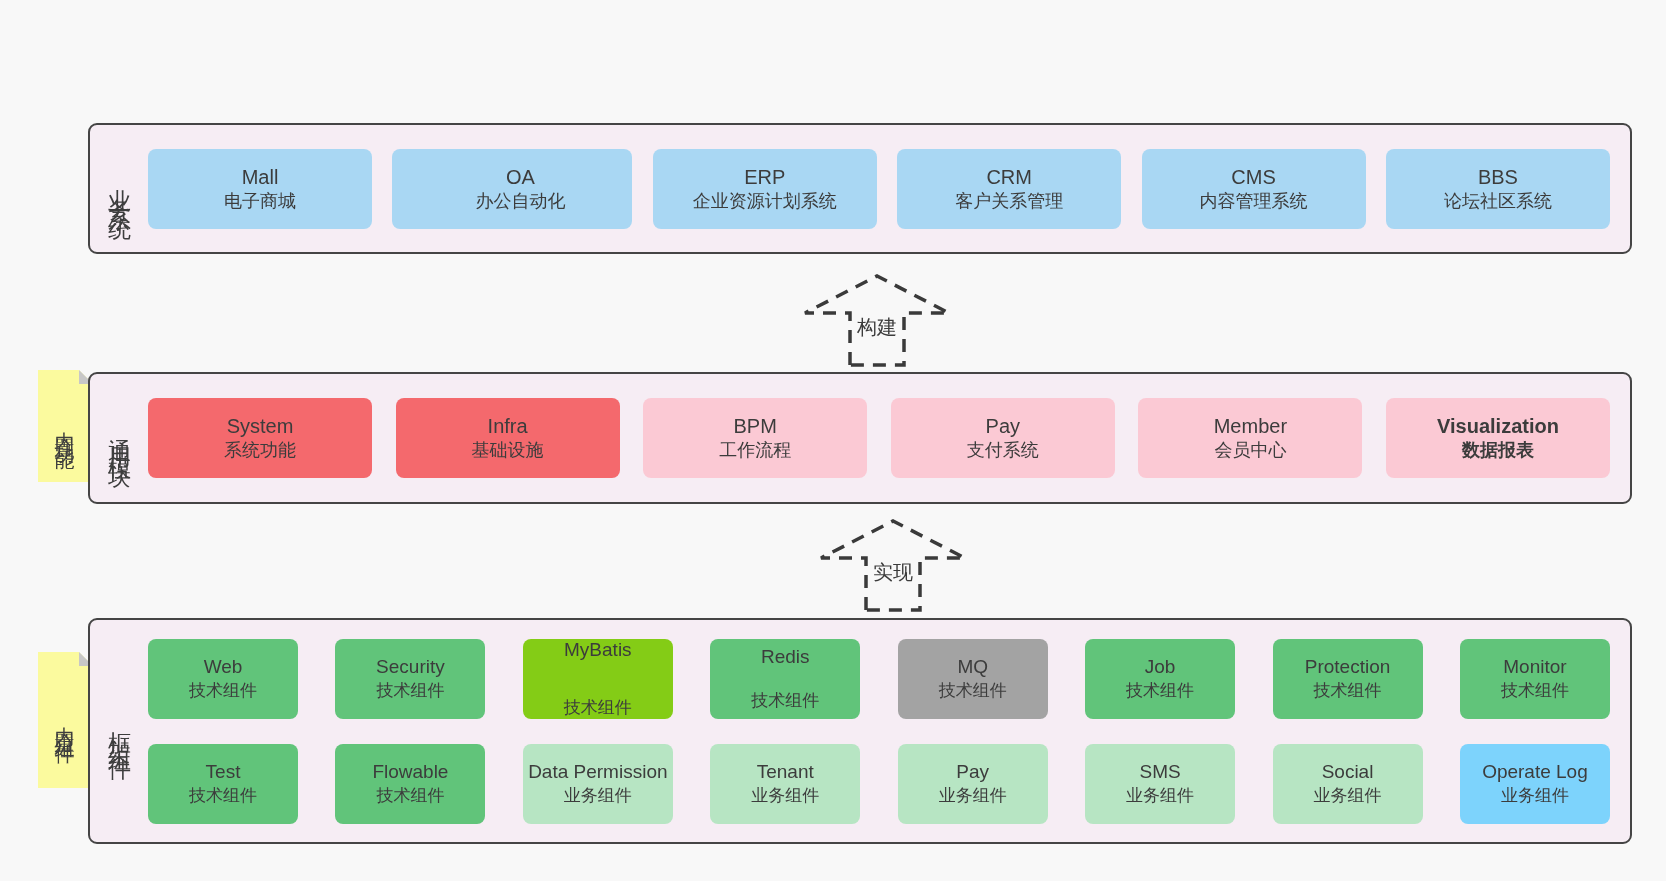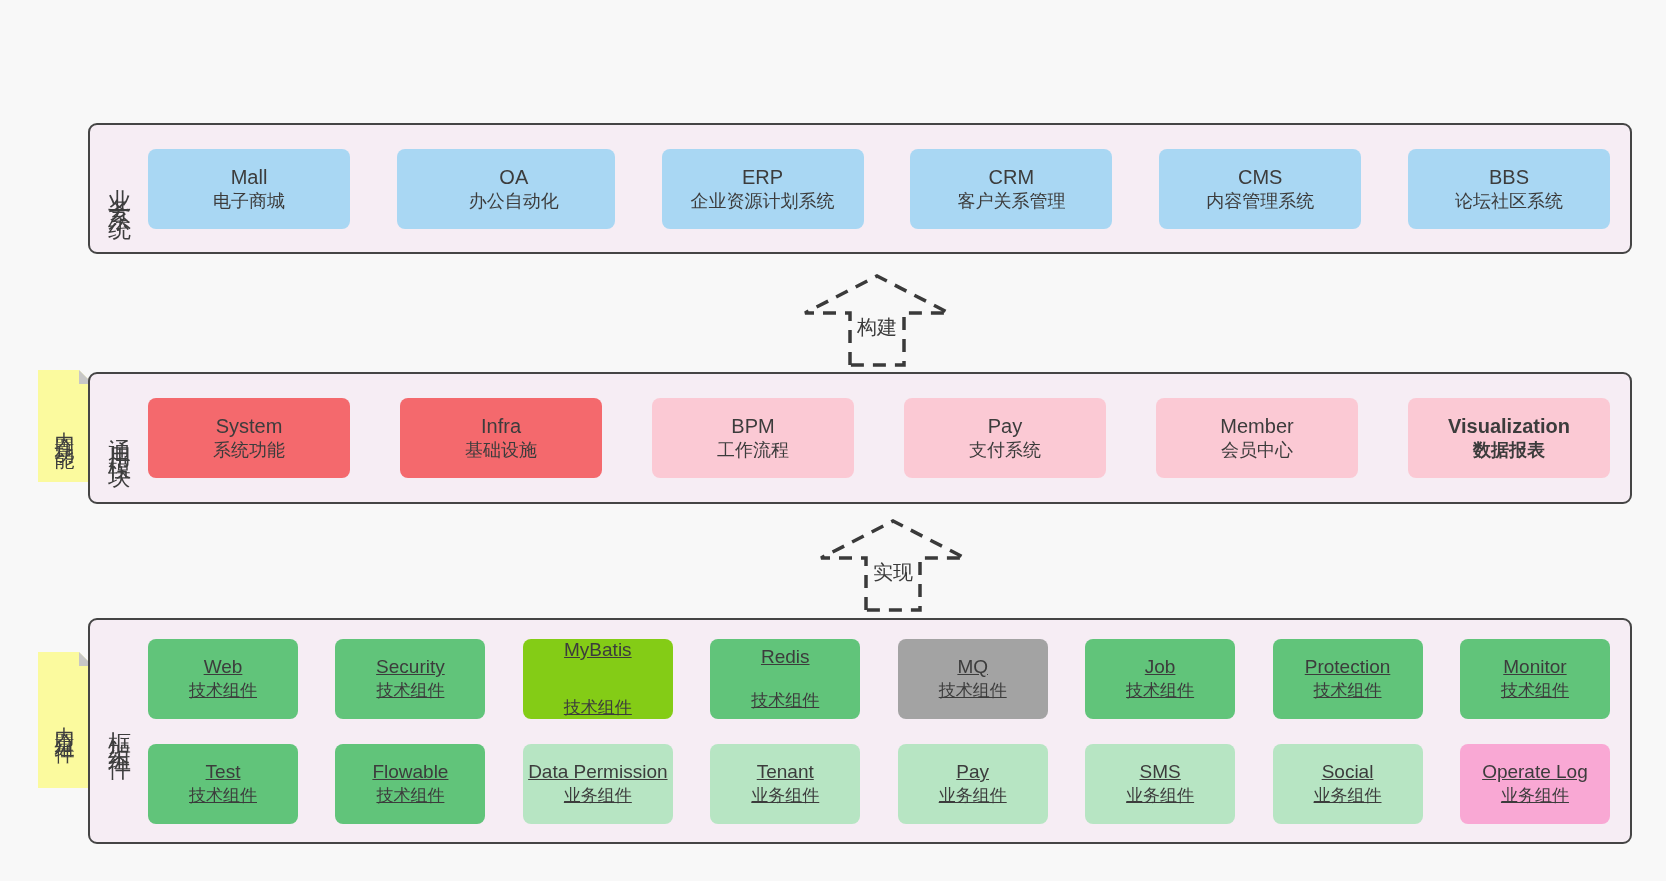--- a/index.html
+++ b/index.html
@@ -14,23 +14,23 @@
   #layer3{top:618px;height:226px;}
 
   .side-label{position:absolute;left:15px;top:50%;transform:translateY(-50%);
       writing-mode:vertical-rl;text-orientation:upright;font-size:23px;
       letter-spacing:9px;color:#3d3d3d;white-space:nowrap;}
 
   .boxes{position:absolute;left:58px;right:20px;top:0;bottom:0;
          display:flex;align-items:center;justify-content:space-between;}
   .rows-wrap{position:absolute;left:58px;right:20px;top:0;bottom:0;
          display:flex;flex-direction:column;justify-content:center;gap:25px;}
-  .row{display:flex;justify-content:space-between;text-decoration:underline;}
-
-  .box{width:202px;height:80px;border-radius:8px;display:flex;flex-direction:column;
+  .row{display:flex;justify-content:space-between;}
+
+  .box{width:224px;height:80px;border-radius:8px;display:flex;flex-direction:column;
        align-items:center;justify-content:center;text-align:center;line-height:1.3;}
   #layer3 .box{width:150px;}
   .box-en{font-size:20px;}
   .box-zh{font-size:18px;}
   #layer3 .box-en{font-size:19px;}
   #layer3 .box-zh{font-size:17px;}
 
   
   .sticky{position:absolute;left:38px;width:55px;background:#fbfa9e;z-index:1;}
   #sticky1{top:370px;height:112px;}
@@ -198,21 +198,21 @@
             <div class="box-zh">业务组件</div>
           </div>
           <div class="box" style="background: rgb(183, 229, 195);">
             <div class="box-en">SMS</div>
             <div class="box-zh">业务组件</div>
           </div>
           <div class="box" style="background: rgb(183, 229, 195);">
             <div class="box-en">Social</div>
             <div class="box-zh">业务组件</div>
           </div>
-          <div class="box" style="background: #f9a8d4; text-align: right;">
+          <div class="box" style="background: #7dd3fc; text-align: right;">
             <div class="box-en">Operate Log</div>
             <div class="box-zh">业务组件</div>
           </div>
         </div>
     </div>
   </section>
 
 </div>
 
 </body></html>

